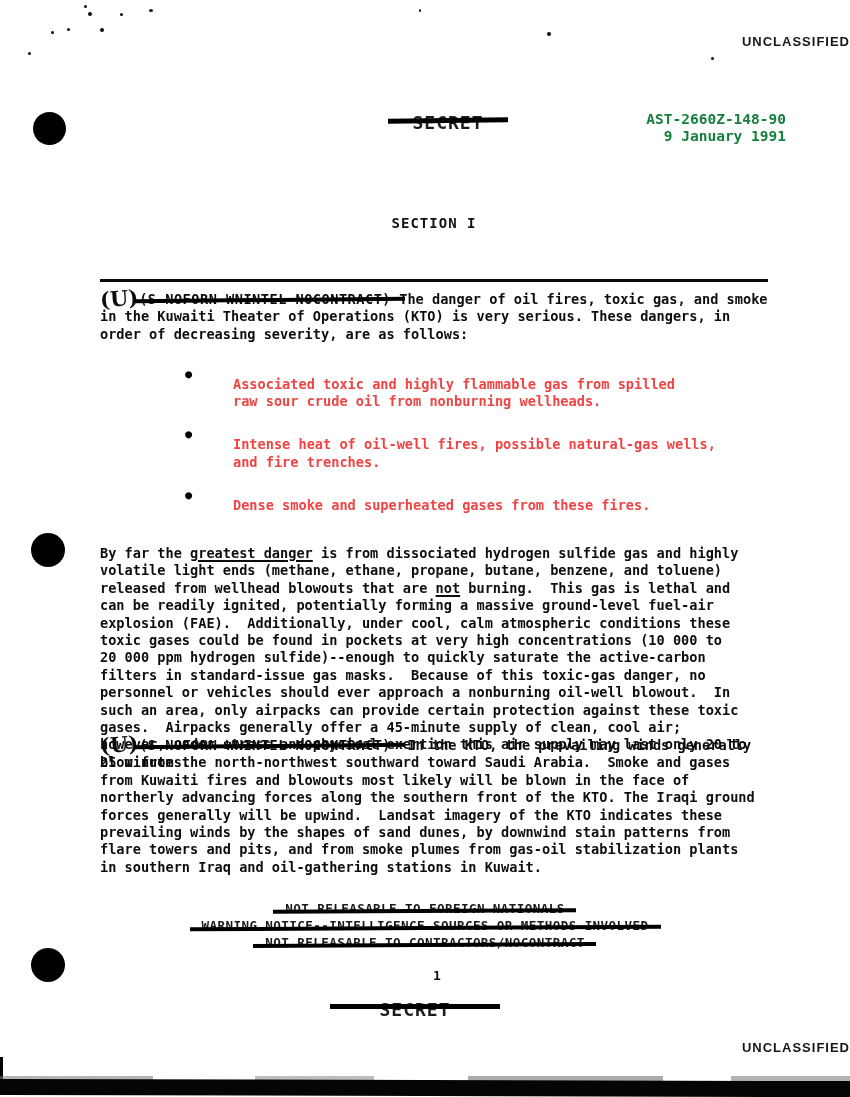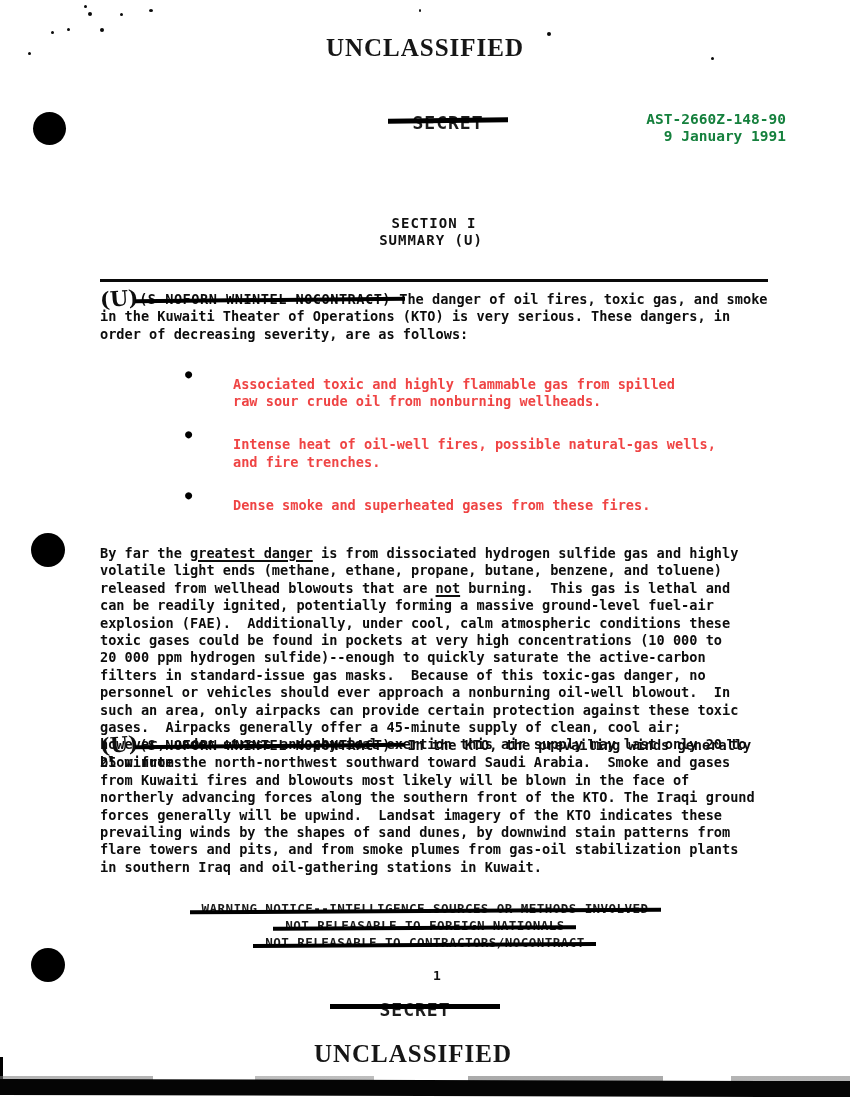--- a/index.html
+++ b/index.html
@@ -7,23 +7,23 @@
     position:relative;
     width:850px;height:1097px;
     background:#ffffff;
     overflow:hidden;
     font-family:"DejaVu Sans Mono","Liberation Mono",monospace;
     color:#0d0d0d;
   }
   
   .banner{
     position:absolute;left:0;width:100%;
-    text-align:center;
-    font-family:Liberation Serif, serif;
-    font-weight:bold;font-size:25px;letter-spacing:1px;color:#161616;
+    text-align:right;
+    font-family:Liberation Sans, sans-serif;
+    font-weight:bold;font-size:13px;letter-spacing:1px;color:#161616;
   }
   .banner-top{top:34px;}
   .banner-bottom{top:1040px;text-indent:-24px;}
   
   .secret-wrap{position:absolute;text-align:center;}
   .secret-top{left:388px;top:112px;width:120px;}
   .secret-bottom{left:330px;top:999px;width:170px;}
   .secret-text{
     position:relative;z-index:1;
     font-size:18px;font-weight:bold;letter-spacing:1px;color:#1c1c1c;
@@ -135,21 +135,20 @@
   <div class="banner banner-top">UNCLASSIFIED</div>
 
   <div class="secret-wrap secret-top">
     <span class="secret-bar"></span>
     <span class="secret-text">SECRET</span>
   </div>
 
   <div class="doc-id"><span>AST-2660Z-148-90</span><br><span>9 January 1991</span></div>
 
   <div class="center-line section-title">SECTION I</div>
-  <div class="center-line section-subtitle">SUMMARY (U)</div>
   <div class="hrule"></div>
 
   <div class="body-block para1"><span class="hand-u">(U)</span><span class="redacted">(S NOFORN WNINTEL NOCONTRACT)</span><span> The danger of oil fires, toxic gas, and smoke
 in the Kuwaiti Theater of Operations (KTO) is very serious. These dangers, in
 order of decreasing severity, are as follows:</span></div>
 
   <div class="bullets">
     <div class="bullet-row">
       <span class="bullet-marker">●</span>
       <span class="bullet-text">Associated toxic and highly flammable gas from spilled
@@ -183,22 +182,22 @@
   <div class="body-block para3"><span class="hand-u">(U)</span><span class="redacted">(S NOFORN WNINTEL NOCONTRACT)</span><span>  In the KTO, the prevailing winds generally
 blow from the north-northwest southward toward Saudi Arabia.  Smoke and gases
 from Kuwaiti fires and blowouts most likely will be blown in the face of
 northerly advancing forces along the southern front of the KTO. The Iraqi ground
 forces generally will be upwind.  Landsat imagery of the KTO indicates these
 prevailing winds by the shapes of sand dunes, by downwind stain patterns from
 flare towers and pits, and from smoke plumes from gas-oil stabilization plants
 in southern Iraq and oil-gathering stations in Kuwait.</span></div>
 
   <div class="caveats">
+    <span class="caveat-row"><span class="caveat-line">NOT RELEASABLE TO FOREIGN NATIONALS</span></span>
     <span class="caveat-row"><span class="caveat-line">WARNING NOTICE--INTELLIGENCE SOURCES OR METHODS INVOLVED</span></span>
-    <span class="caveat-row"><span class="caveat-line">NOT RELEASABLE TO FOREIGN NATIONALS</span></span>
     <span class="caveat-row"><span class="caveat-line">NOT RELEASABLE TO CONTRACTORS/NOCONTRACT</span></span>
   </div>
 
   <div class="page-number">1</div>
 
   <div class="secret-wrap secret-bottom">
     <span class="secret-bar"></span>
     <span class="secret-text">SECRET</span>
   </div>
 

